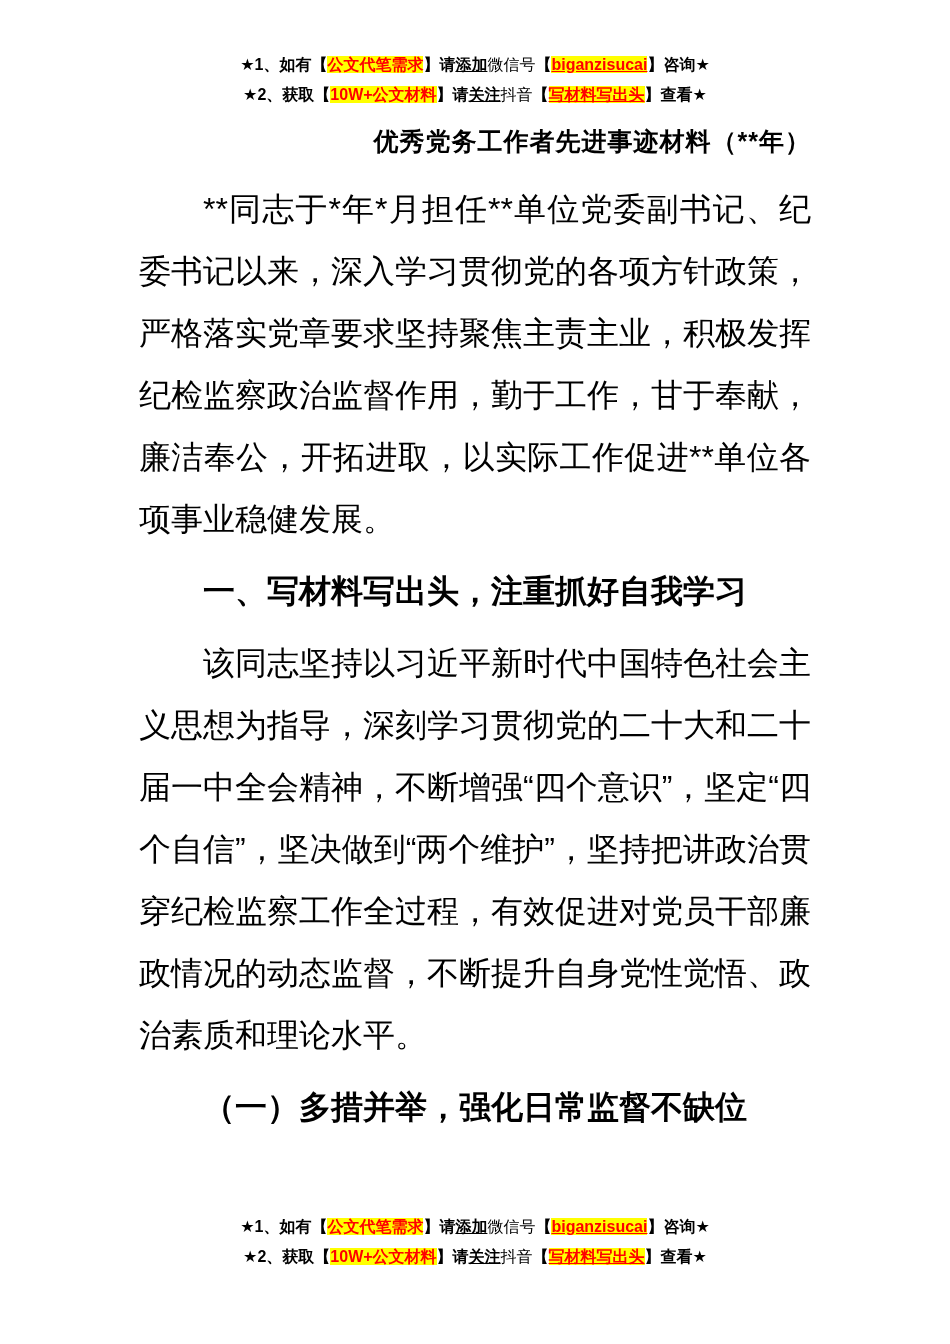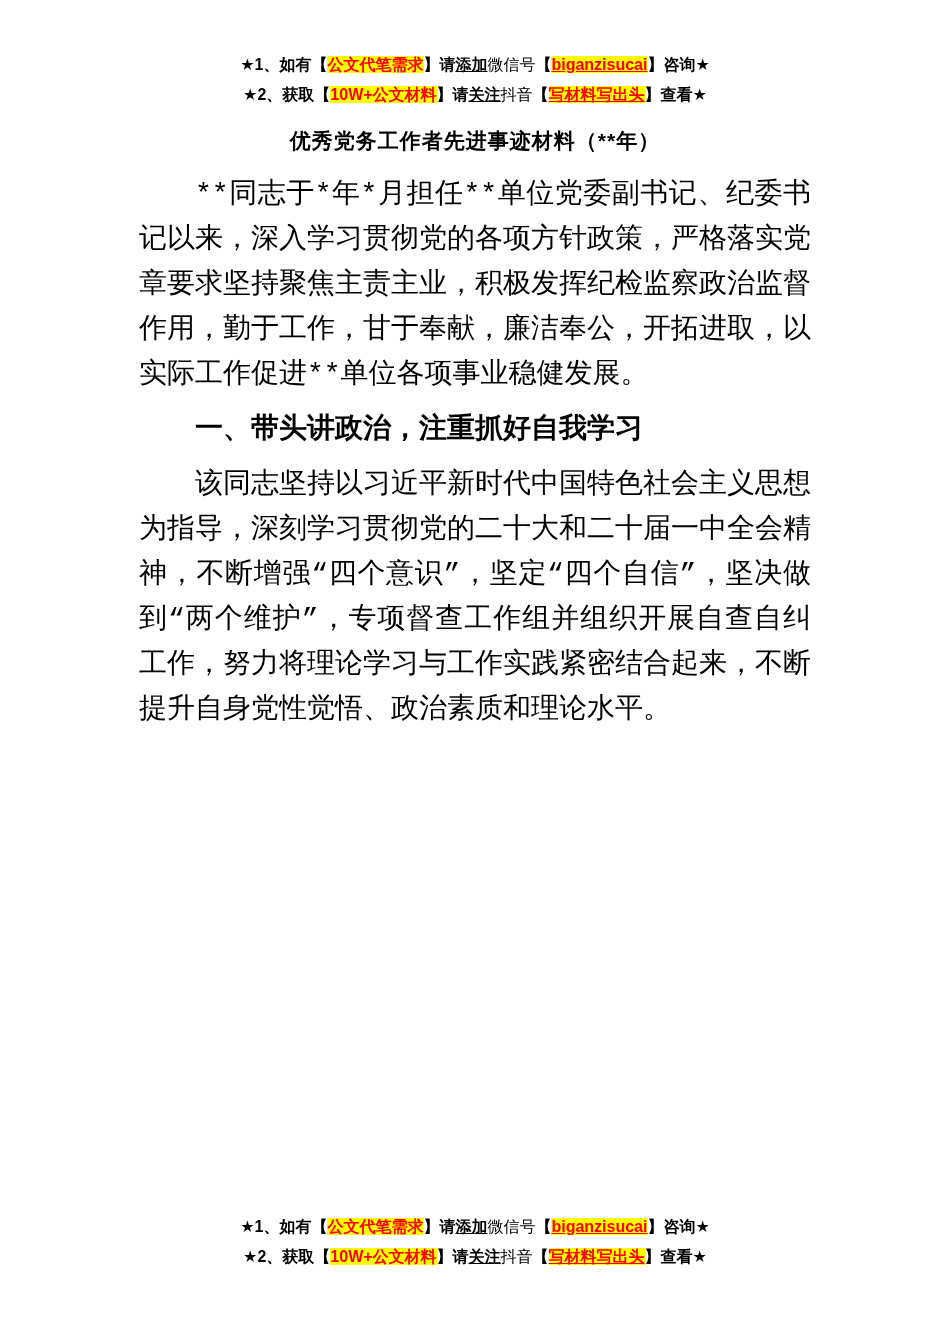--- a/index.html
+++ b/index.html
@@ -27,35 +27,34 @@
     font-weight: 700;
     color: #000000;
     white-space: nowrap;
   }
   .promo .n  { font-weight: 400; }
   .promo .hl { color: #ff0000; background: #ffff00; }
   .promo .u  { text-decoration: underline; }
   .promo .u-red { text-decoration: underline; text-decoration-color: #ff0000; }
 
   .doc-title {
-    margin: 8px 0 8px 0;
-    text-align: center;
-    font-size: 21px;
+    margin: 8px 0 14px 0;
+    text-align: right;
+    font-size: 25px;
     line-height: 46px;
     font-weight: 700;
     letter-spacing: 1px;
   }
 
   .body-text {
     width: 672px;
-    font-size: 28px;
-    line-height: 45px;
+    font-size: 32px;
+    line-height: 62px;
     text-align: justify;
     word-break: break-all;
-    font-family: Liberation Mono, monospace;
   }
   .para {
     margin: 0 0 10px 0;
     text-indent: 2em;
     font-weight: 400;
   }
   .heading {
     margin: 0 0 10px 0;
     text-indent: 2em;
     font-weight: 700;
@@ -84,22 +83,23 @@
     </div>
     <div class="promo">
       <span>★2、获取【</span><span class="hl">10W+公文材料</span><span>】请</span><span class="u">关注</span><span class="n">抖音</span><span>【</span><span class="hl u-red">写材料写出头</span><span>】查看★</span>
     </div>
   </div>
 
   <h1 class="doc-title">优秀党务工作者先进事迹材料（**年）</h1>
 
   <div class="body-text">
     <p class="para">**同志于*年*月担任**单位党委副书记、纪委书记以来，深入学习贯彻党的各项方针政策，严格落实党章要求坚持聚焦主责主业，积极发挥纪检监察政治监督作用，勤于工作，甘于奉献，廉洁奉公，开拓进取，以实际工作促进**单位各项事业稳健发展。</p>
-    <p class="heading">一、带头讲政治，注重抓好自我学习</p>
-    <p class="para">该同志坚持以习近平新时代中国特色社会主义思想为指导，深刻学习贯彻党的二十大和二十届一中全会精神，不断增强“四个意识”，坚定“四个自信”，坚决做到“两个维护”，专项督查工作组并组织开展自查自纠工作，努力将理论学习与工作实践紧密结合起来，不断提升自身党性觉悟、政治素质和理论水平。</p>
+    <p class="heading">一、写材料写出头，注重抓好自我学习</p>
+    <p class="para">该同志坚持以习近平新时代中国特色社会主义思想为指导，深刻学习贯彻党的二十大和二十届一中全会精神，不断增强“四个意识”，坚定“四个自信”，坚决做到“两个维护”，坚持把讲政治贯穿纪检监察工作全过程，有效促进对党员干部廉政情况的动态监督，不断提升自身党性觉悟、政治素质和理论水平。</p>
+    <p class="subheading">（一）多措并举，强化日常监督不缺位</p>
   </div>
 
   <div class="footer-promo">
     <div class="promo">
       <span>★1、如有【</span><span class="hl">公文代笔需求</span><span>】请</span><span class="u">添加</span><span class="n">微信号</span><span>【</span><span class="hl u-red">biganzisucai</span><span>】咨询★</span>
     </div>
     <div class="promo">
       <span>★2、获取【</span><span class="hl">10W+公文材料</span><span>】请</span><span class="u">关注</span><span class="n">抖音</span><span>【</span><span class="hl u-red">写材料写出头</span><span>】查看★</span>
     </div>
   </div>

